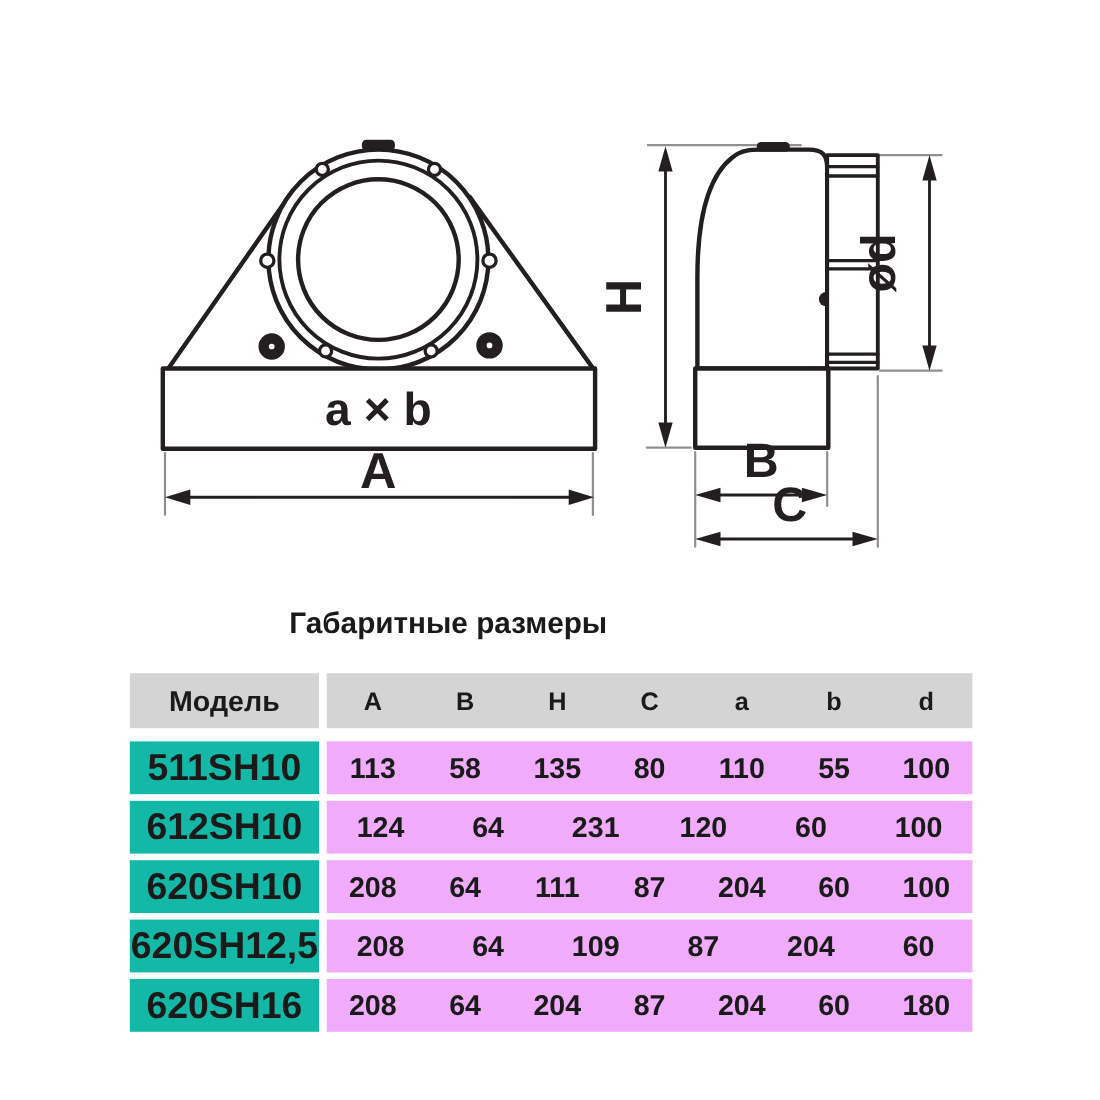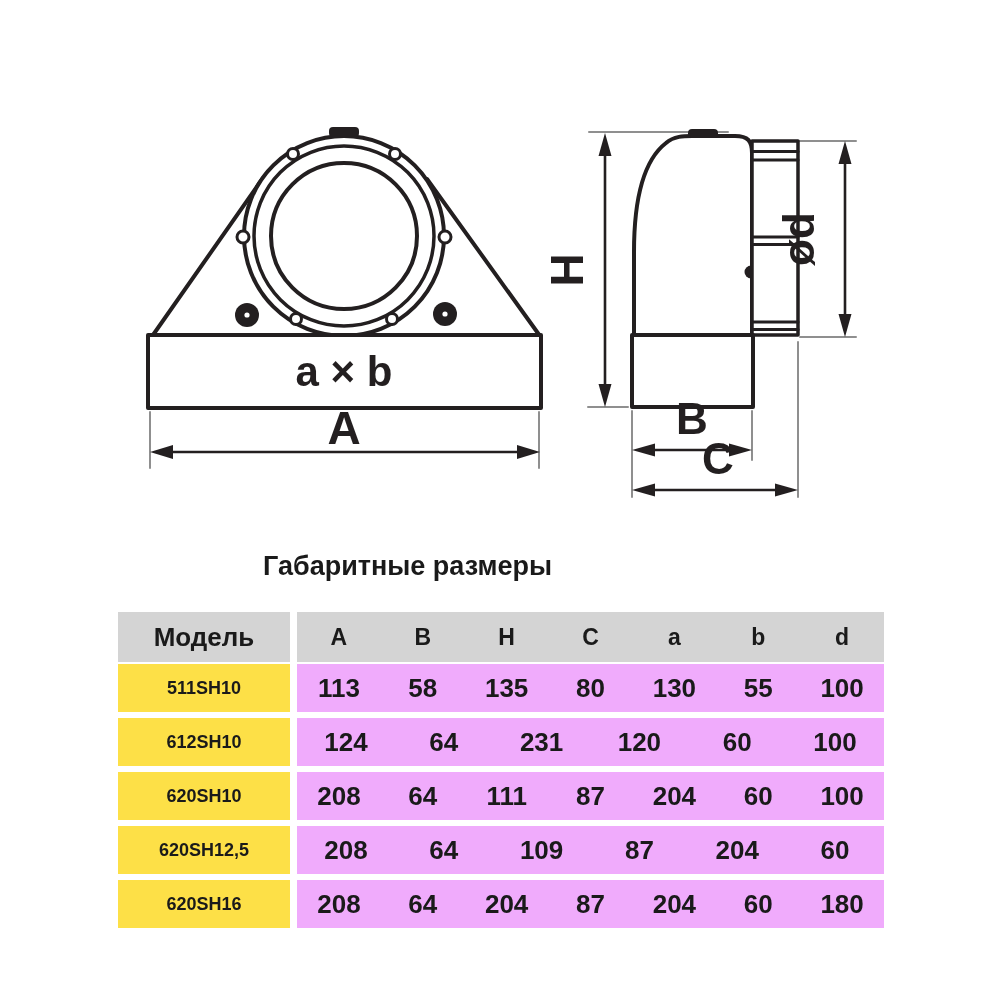--- a/index.html
+++ b/index.html
@@ -3,23 +3,23 @@
 <meta charset="utf-8">
 <style>
   html,body{margin:0;padding:0;background:#fff;}
   .canvas{position:relative;width:1000px;height:1000px;background:#fff;overflow:hidden;
           font-family:"Liberation Sans",sans-serif;color:#1a1a1a;}
   svg text{font-family:"Liberation Sans",sans-serif;font-weight:bold;fill:#231f20;}
   .page-title{position:absolute;top:551px;left:0;width:815px;text-align:center;
               font-size:27px;font-weight:bold;color:#1a1a1a;}
   .dim-table{position:absolute;left:118px;top:612px;width:766px;}
   .trow{display:flex;gap:7px;height:48px;margin-bottom:6px;}
-  .trow.thead{height:50px;margin-bottom:2px;}
-  .mcell{width:172px;background:#fde047;display:flex;align-items:center;justify-content:center;
-         font-size:18px;font-weight:bold;}
+  .trow.thead{height:50px;margin-bottom:12px;}
+  .mcell{width:172px;background:#14b8a6;display:flex;align-items:center;justify-content:center;
+         font-size:34px;font-weight:bold;}
   .thead .mcell{background:#d4d4d4;font-size:26px;}
   .dblock{flex:1;background:#f0abfc;display:flex;}
   .thead .dblock{background:#d4d4d4;}
   .dcell{flex:1;display:flex;align-items:center;justify-content:center;
          font-size:26px;font-weight:bold;}
   .thead .dcell{font-size:23px;}
 </style>
 </head>
 <body>
 
@@ -144,21 +144,21 @@
       </div>
     </div>
 
     <div class="trow">
       <div class="mcell">511SH10</div>
       <div class="dblock">
         <div class="dcell">113</div>
         <div class="dcell">58</div>
         <div class="dcell">135</div>
         <div class="dcell">80</div>
-        <div class="dcell">130</div>
+        <div class="dcell">110</div>
         <div class="dcell">55</div>
         <div class="dcell">100</div>
       </div>
     </div>
 
     <div class="trow">
       <div class="mcell">612SH10</div>
       <div class="dblock">
         <div class="dcell">124</div>
         <div class="dcell">64</div>

